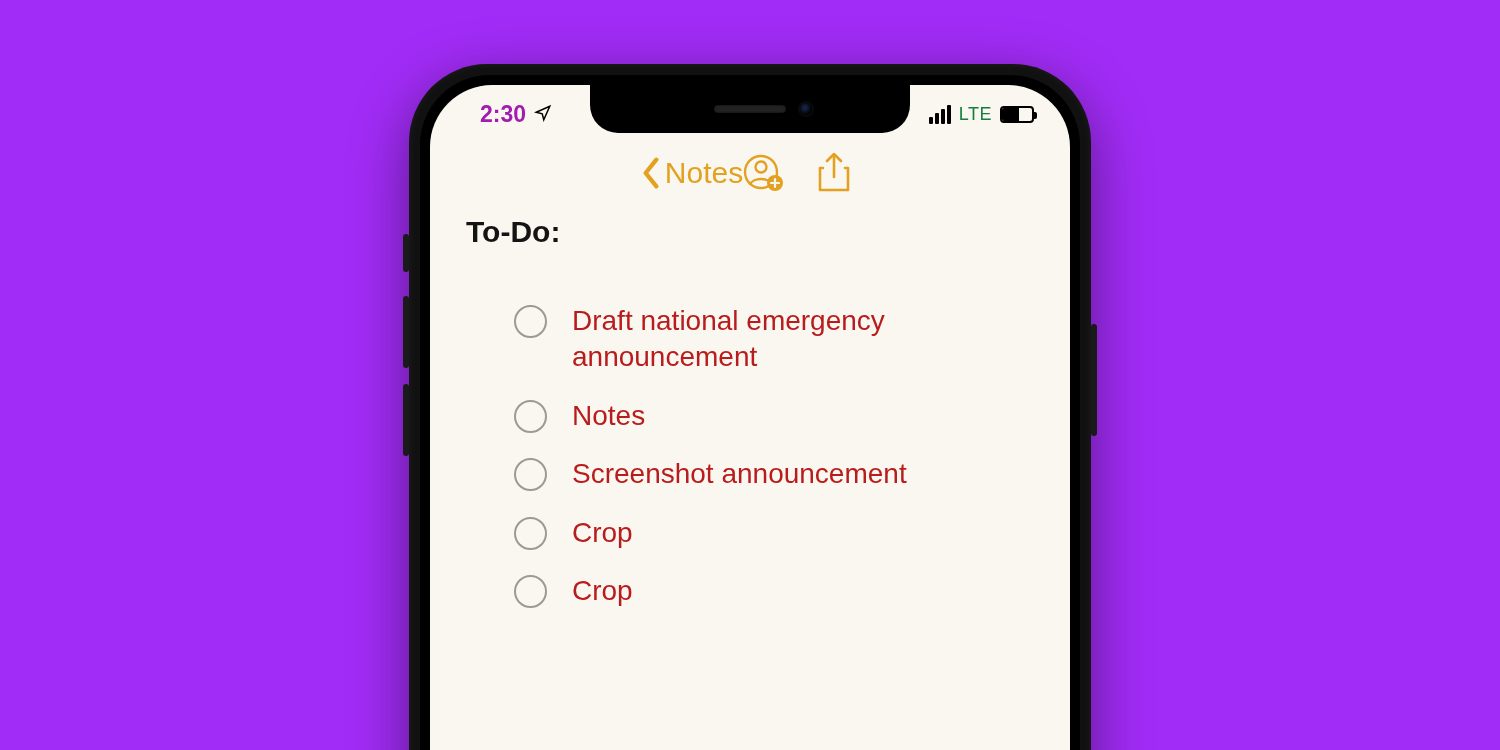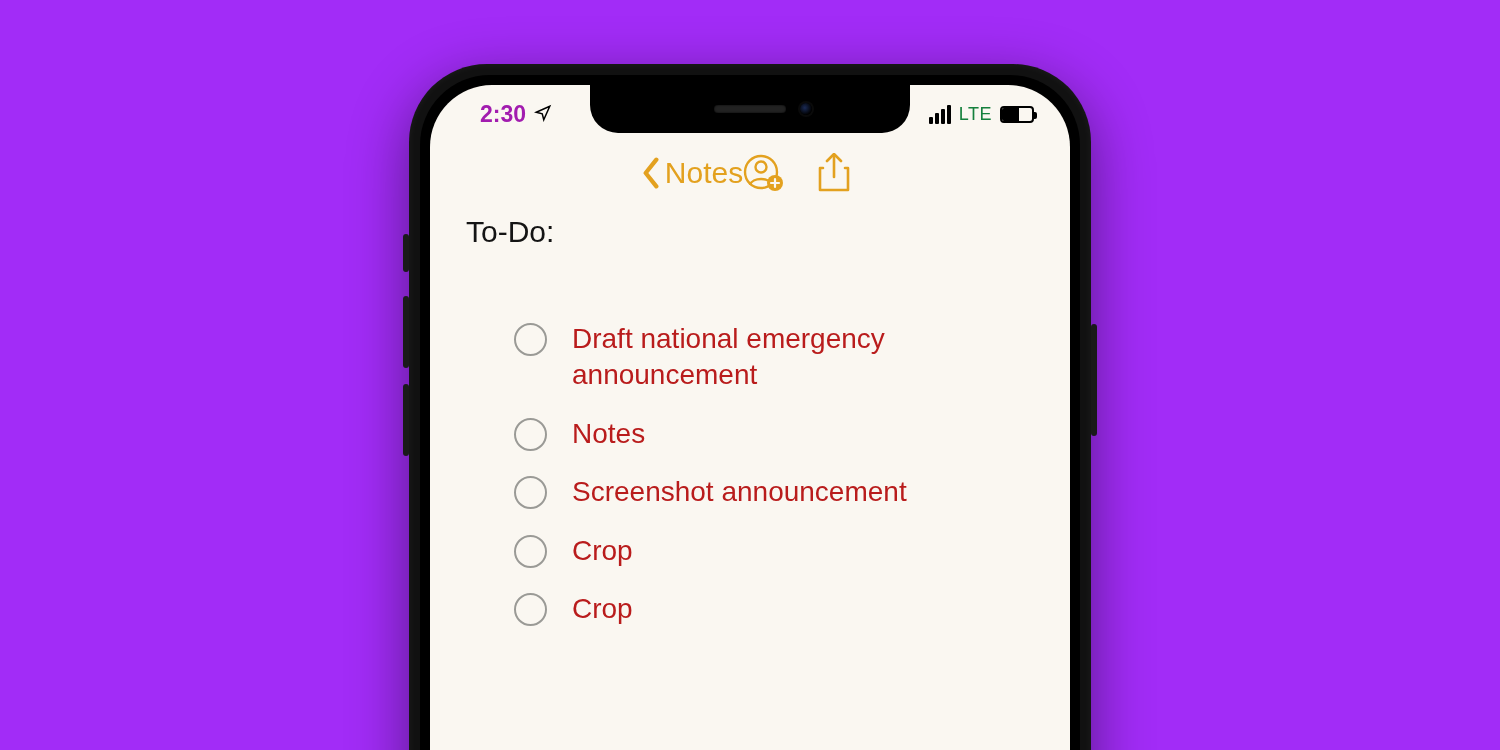--- a/index.html
+++ b/index.html
@@ -131,22 +131,22 @@
   .nav-actions .icon-btn { cursor:pointer; color:#e3a11f; }
   .icon-btn svg { display:block; }
 
   
   .note-body {
     padding: 6px 36px 60px 36px;
     color:#141414;
   }
   .note-title {
     font-size: 30px;
-    font-weight: 400;
-    margin-bottom: 72px;
+    font-weight: 700;
+    margin-bottom: 54px;
   }
   .checklist {
     list-style:none;
     padding-left: 48px;
   }
   .checklist li {
     display: grid;
     grid-template-columns: 44px 1fr;
     align-items: start;
     column-gap: 14px;

